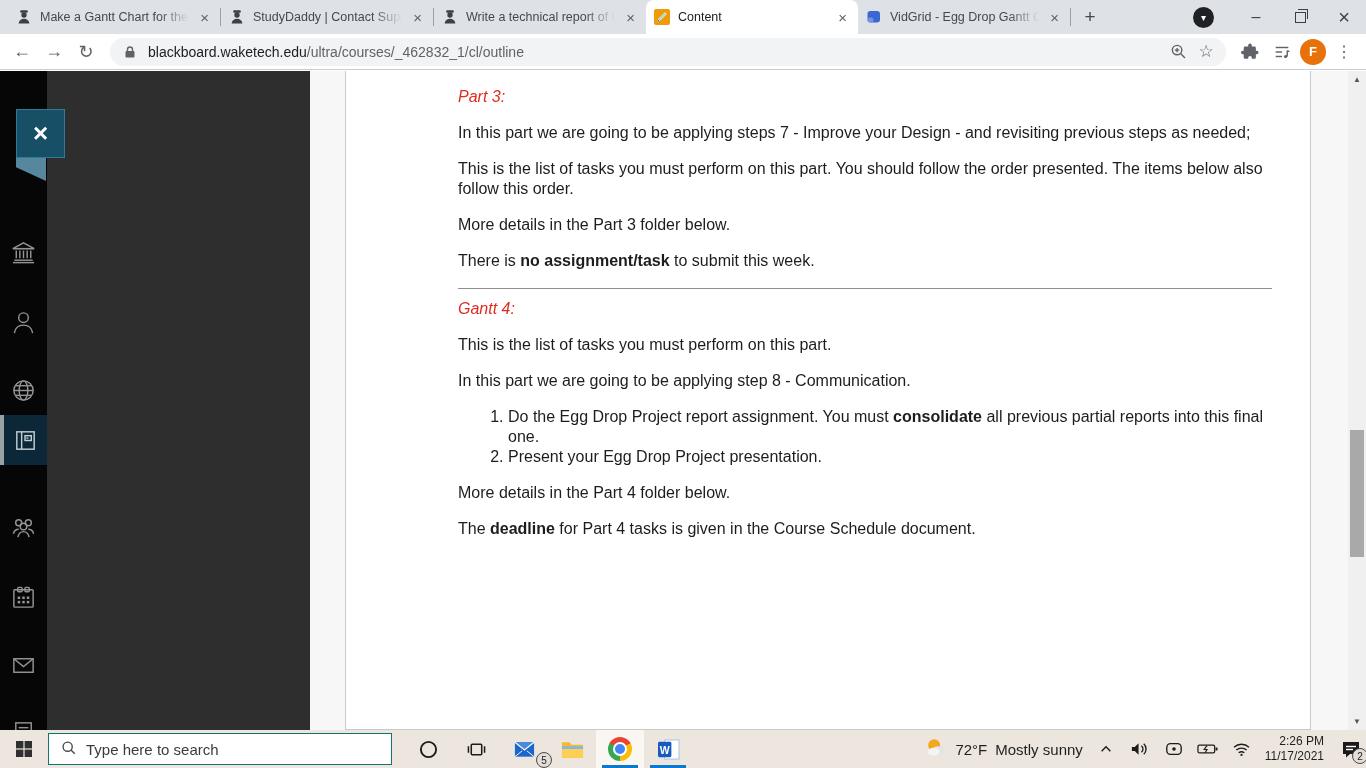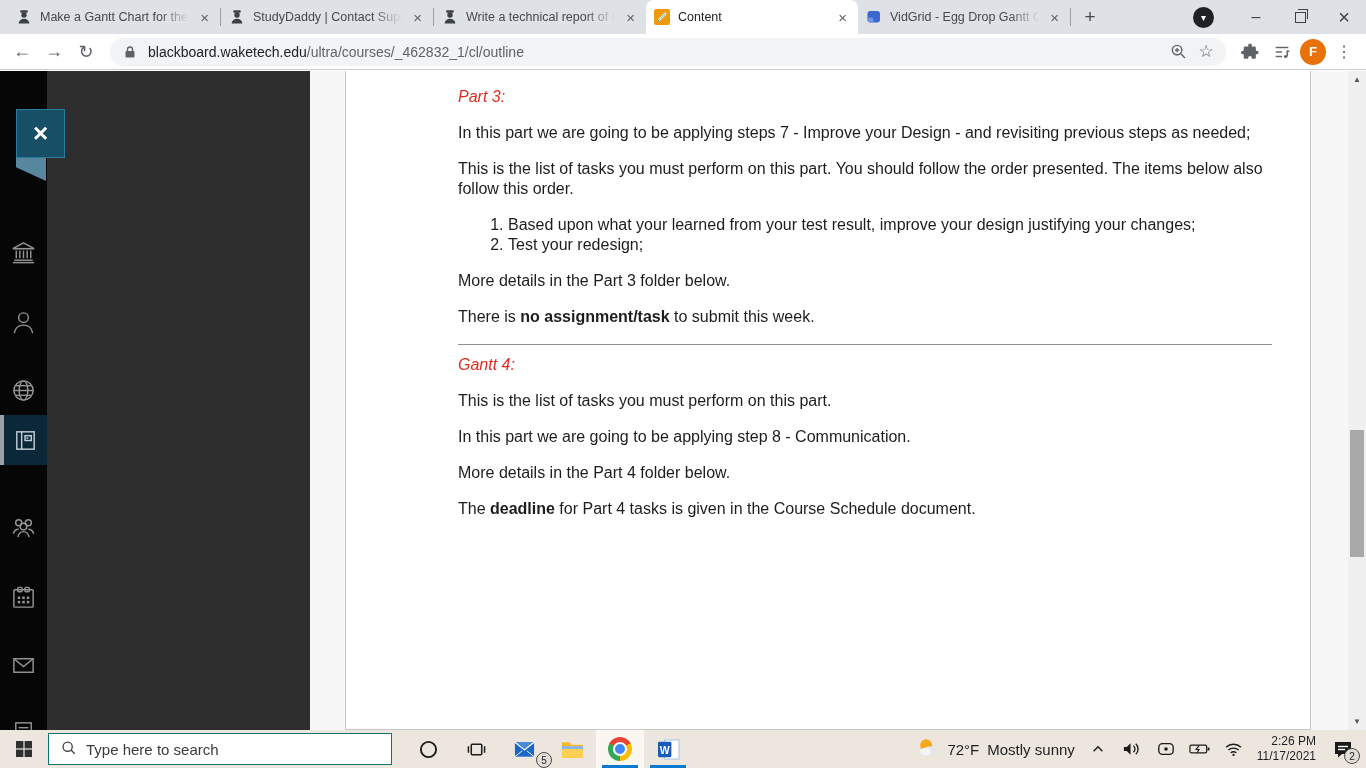--- a/index.html
+++ b/index.html
@@ -93,21 +93,21 @@
            position:relative;flex:none;}
   .tb-cell.activeapp{background:#faf6f1;}
   .tb-cell.open::after{content:"";position:absolute;bottom:0;left:6px;right:6px;height:3px;background:#0b79d0;}
   .chrome-ball{width:24px;height:24px;border-radius:50%;position:relative;
                background:conic-gradient(from -60deg,#ea4335 0 120deg,#fbbc05 0 240deg,#34a853 0 360deg);}
   .chrome-ball::before{content:"";position:absolute;inset:5px;background:#4285f4;
                border:2.5px solid #fff;border-radius:50%;box-sizing:border-box;}
   .badge{position:absolute;right:-4px;bottom:0px;width:16px;height:16px;border-radius:50%;
          background:#e3ded7;border:1px solid #4a4a4a;font-size:10px;color:#222;display:flex;
          align-items:center;justify-content:center;box-sizing:border-box;}
-  .tb-right{margin-left:auto;display:flex;align-items:center;gap:12px;padding-right:8px;}
+  .tb-right{margin-left:auto;display:flex;align-items:center;gap:12px;padding-right:0;}
   .weather{display:flex;align-items:center;gap:8px;font-size:15px;color:#1f1f1f;}
   .tray-ic{display:flex;align-items:center;justify-content:center;width:22px;height:22px;}
   .clock{font-size:12px;color:#1f1f1f;text-align:right;line-height:15px;}
   .notif{position:relative;width:30px;height:24px;display:flex;align-items:center;justify-content:center;}
   .notif .badge{right:-2px;bottom:-3px;}
   b{font-weight:bold;}
 </style>
 </head>
 <body>
 
@@ -308,30 +308,30 @@
     <div class="flag-tail"></div>
     <div class="close-flag">
         <span>×</span>
       </div>
 
     <div class="card">
       <div class="card-main">
         <h3 class="part-heading">Part 3:</h3>
         <p>In this part we are going to be applying steps 7 - Improve your Design - and revisiting previous steps as needed;</p>
         <p>This is the list of tasks you must perform on this part. You should follow the order presented. The items below also follow this order.</p>
-        <ol>
-            <li>Based upon what your learned from your test result, improve your design justifying your changes;</li>
-            <li>Test your redesign;</li>
-          </ol>
         <p>More details in the Part 3 folder below.</p>
         <p>There is <b>no assignment/task</b> to submit this week.</p>
         <hr class="content-hr">
         <h3 class="part-heading">Gantt 4:</h3>
         <p>This is the list of tasks you must perform on this part.</p>
         <p>In this part we are going to be applying step 8 - Communication.</p>
+        <ol>
+            <li>Do the Egg Drop Project report assignment. You must <b>consolidate</b> all previous partial reports into this final one.</li>
+            <li>Present your Egg Drop Project presentation.</li>
+          </ol>
         <p>More details in the Part 4 folder below.</p>
         <p>The <b>deadline</b> for Part 4 tasks is given in the Course Schedule document.</p>
       </div>
       <div class="folder-row">
         <span>
           <svg width="48" height="52" viewBox="0 0 48 52">
               <path d="M2 8 Q2 4 6 4 H18 L22 9 H2 Z" fill="#cfdcf3" stroke="#8a9097" stroke-width="1.5"></path>
               <rect x="2" y="9" width="44" height="41" fill="#ffffff" stroke="#8a9097" stroke-width="1.5"></rect>
               <rect x="2" y="9" width="44" height="11" fill="#cfdcf3" stroke="#8a9097" stroke-width="1.5"></rect>
             </svg>

